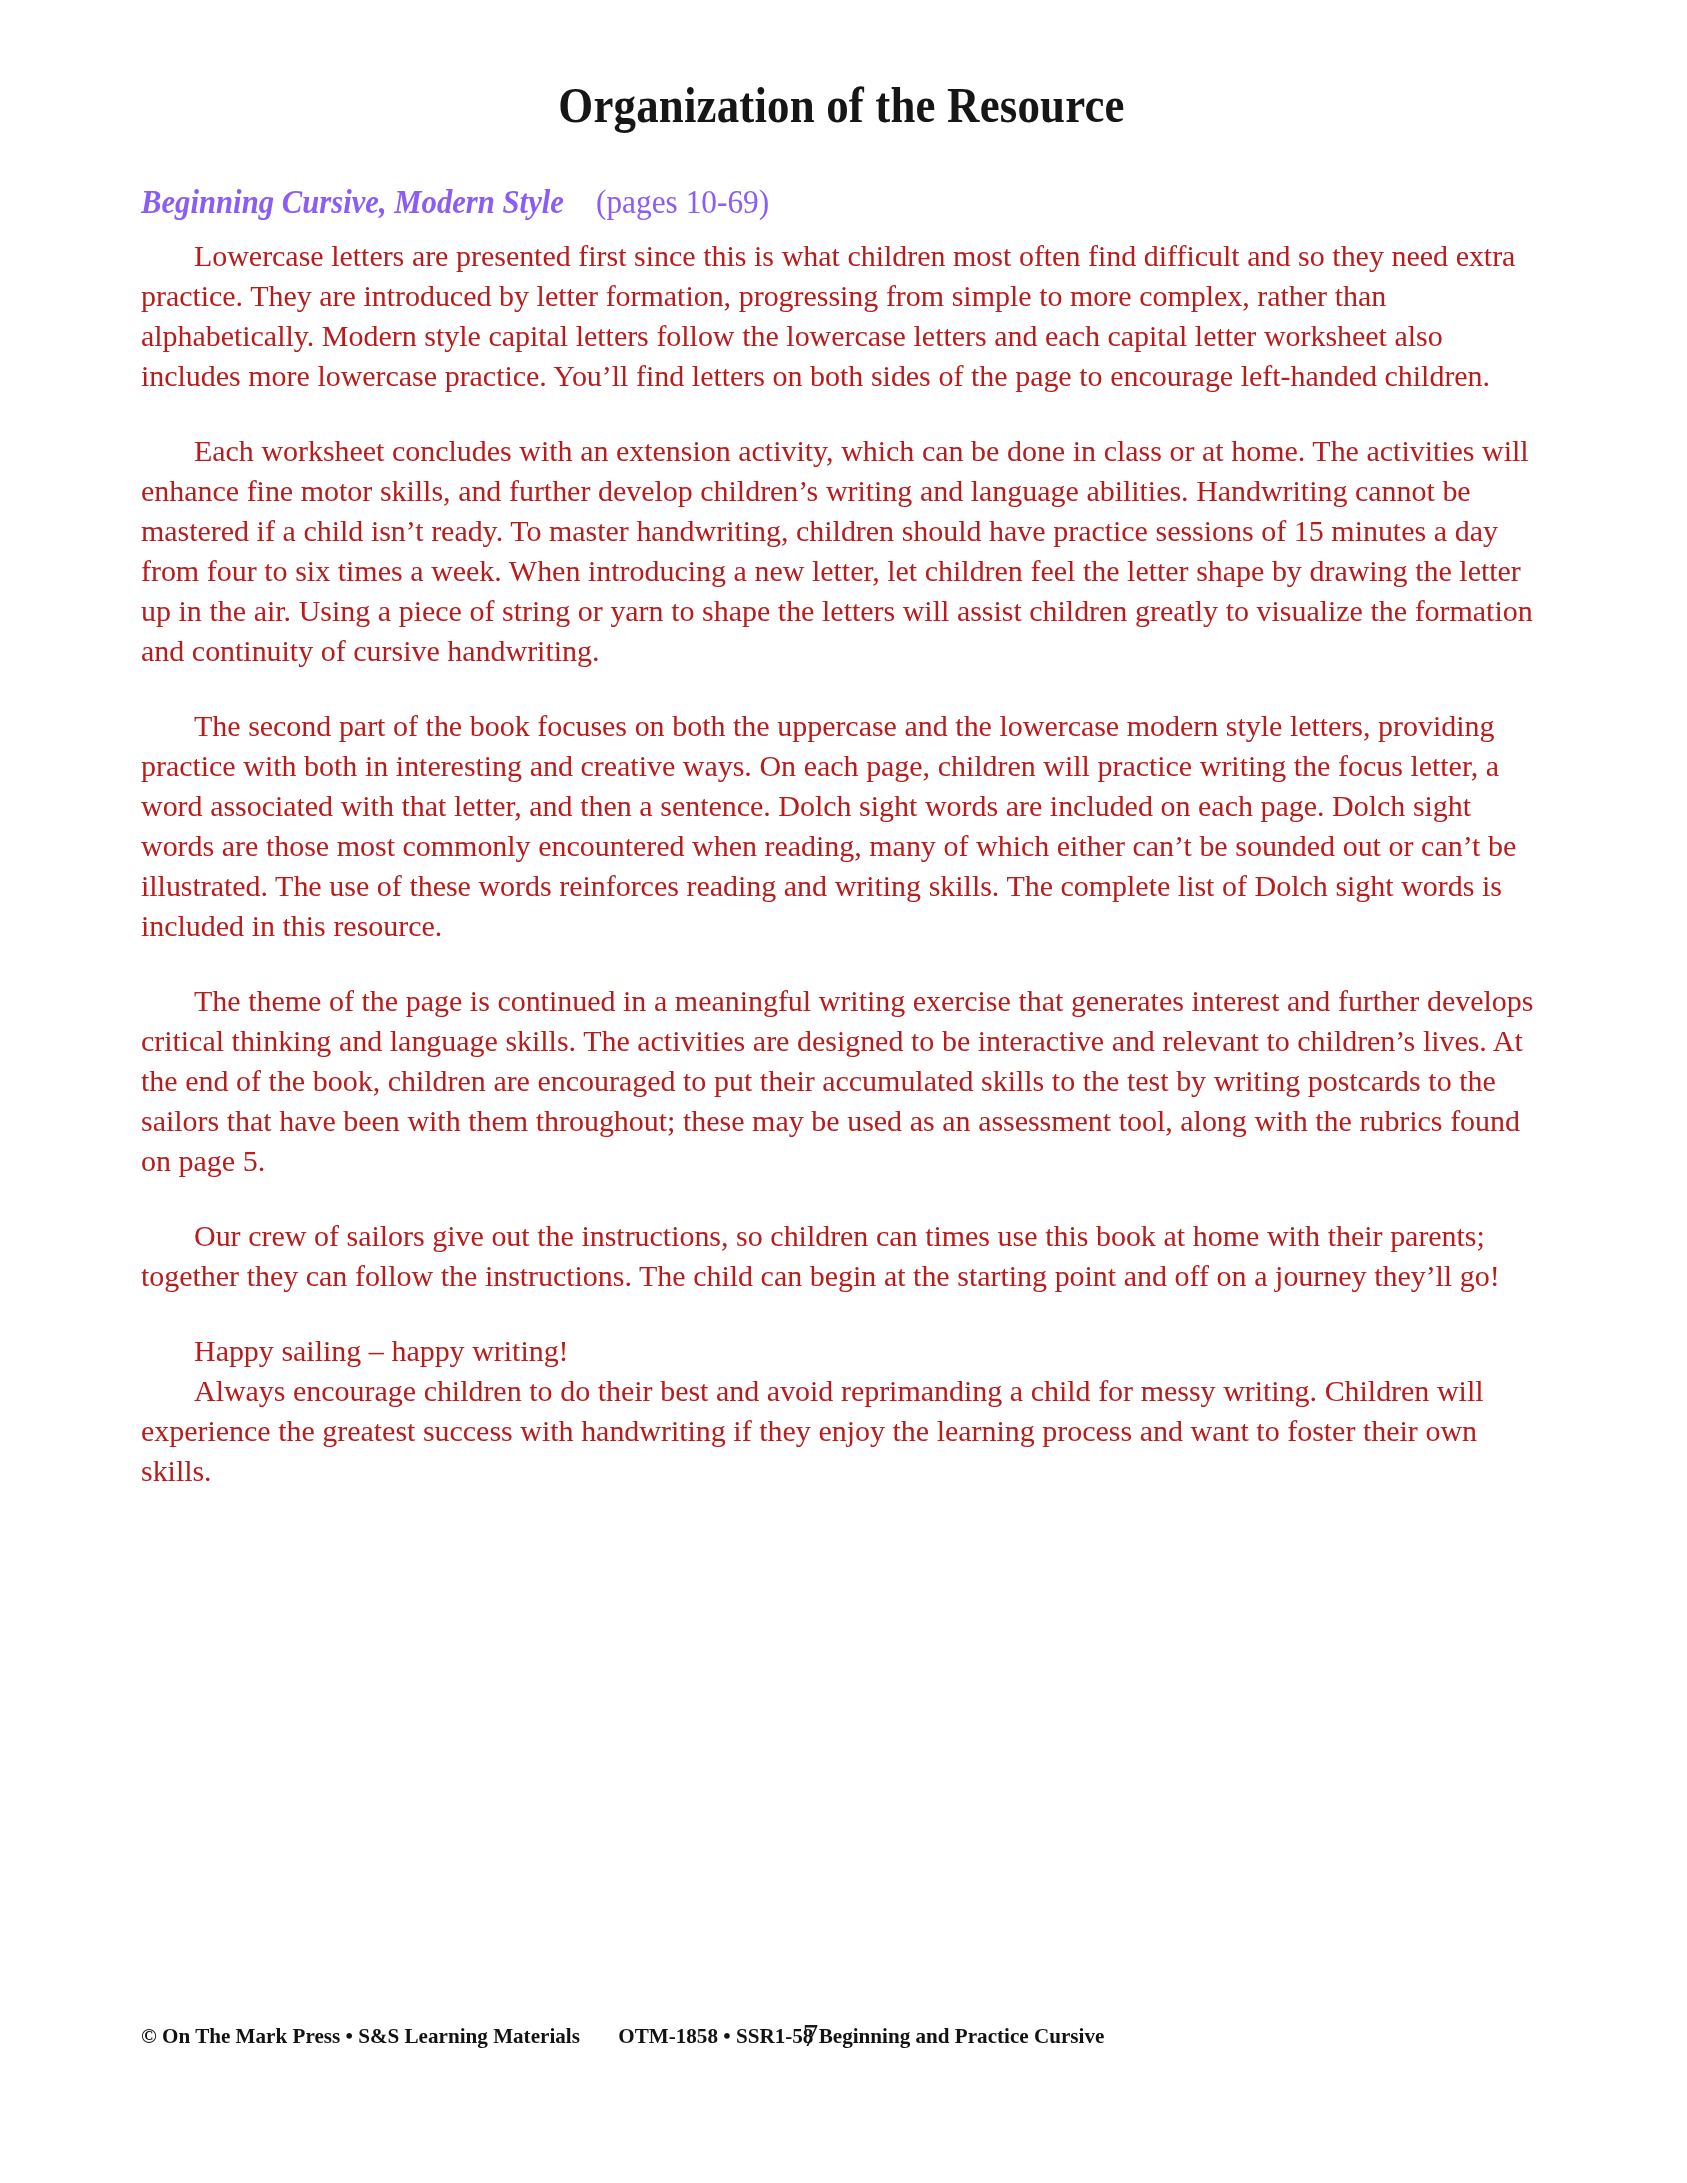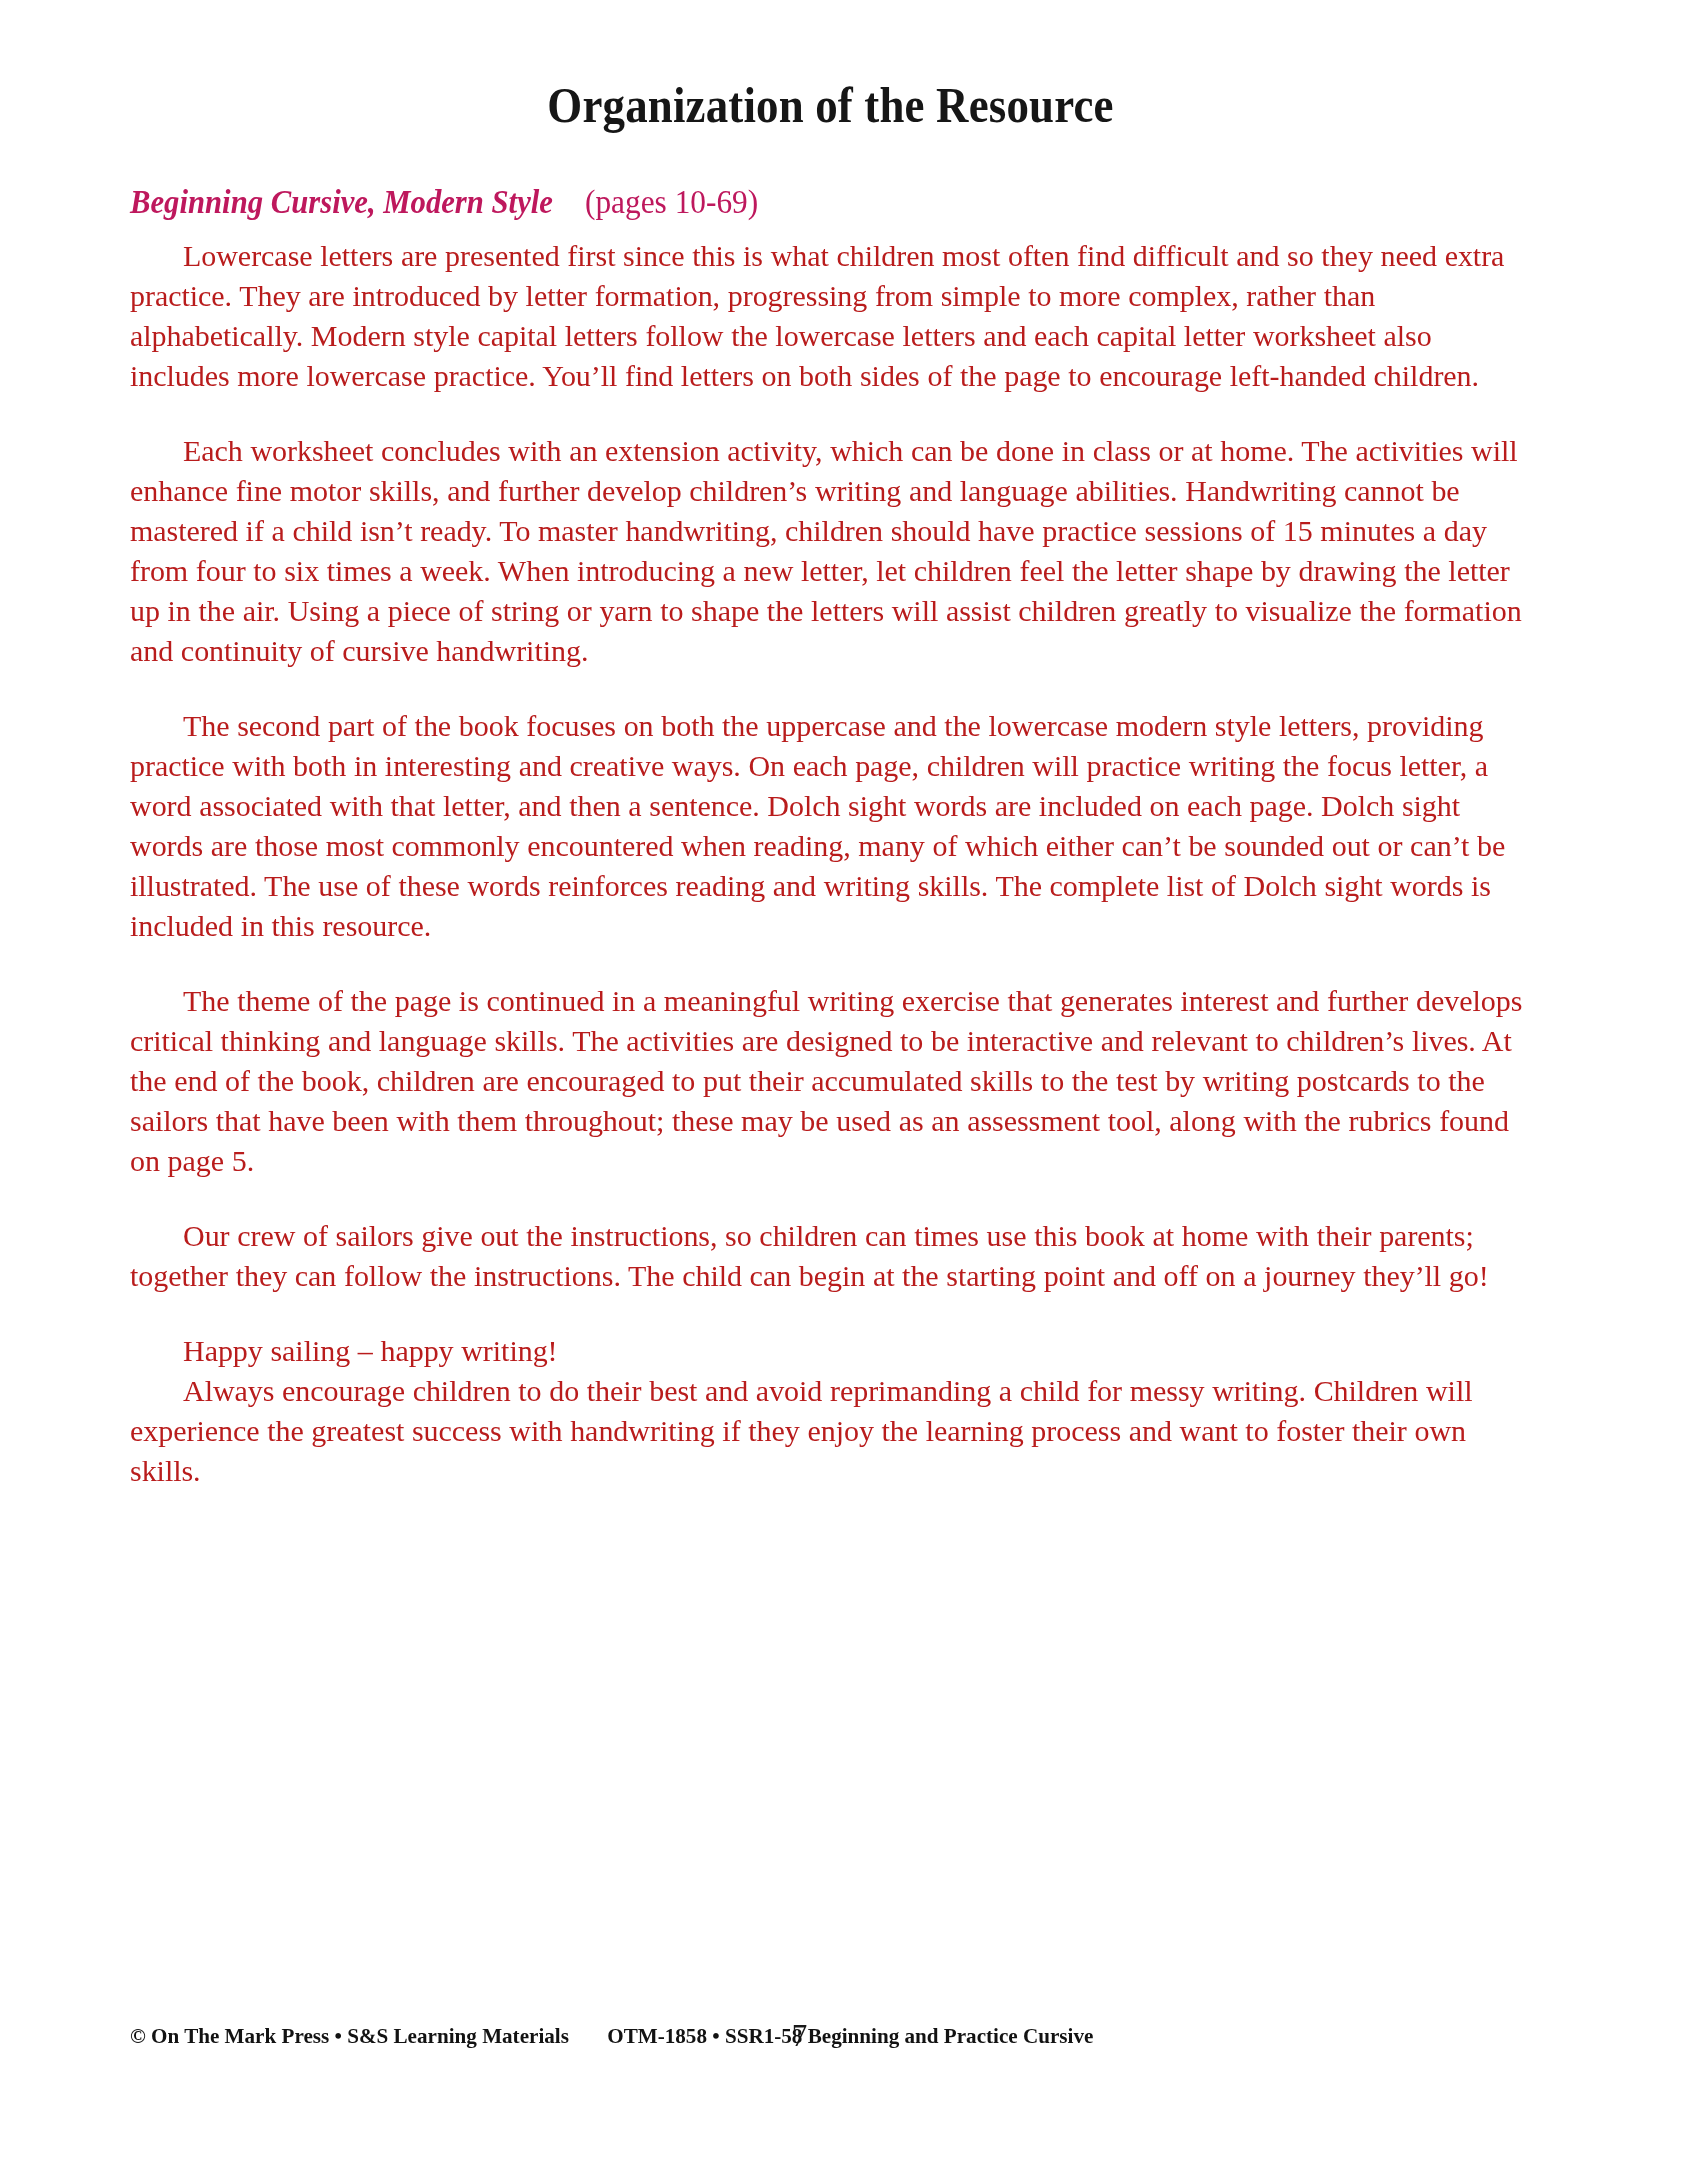--- a/index.html
+++ b/index.html
@@ -11,21 +11,21 @@
     width: 1687px;
     height: 2183px;
     position: relative;
     font-family: "Liberation Serif", "DejaVu Serif", serif;
     color: #1a1a1a;
     overflow: hidden;
   }
 
   .page {
     position: absolute;
-    left: 2px; top: 0;
+    left: 13px; top: 0;
     width: 1334px;
     height: 2183px;
     box-sizing: border-box;
     padding: 0;
   }
 
   .content {
     position: absolute;
     left: 128px;
     top: 79px;
@@ -42,21 +42,21 @@
     transform: scaleX(0.88);
     transform-origin: center top;
     margin: 0 0 51px 0;
     color: #161616;
   }
 
   .section-head {
     font-size: 33px;
     line-height: 1.15;
     margin: 10px 0 15px 0;
-    color: #be185d;
+    color: #8b5cf6;
     white-space: nowrap;
   }
   .section-head .title-part {
     font-weight: bold;
     font-style: italic;
     font-family: "Liberation Serif", "DejaVu Serif", serif;
     display: inline-block;
     transform: scaleX(0.93);
     transform-origin: left center;
   }

